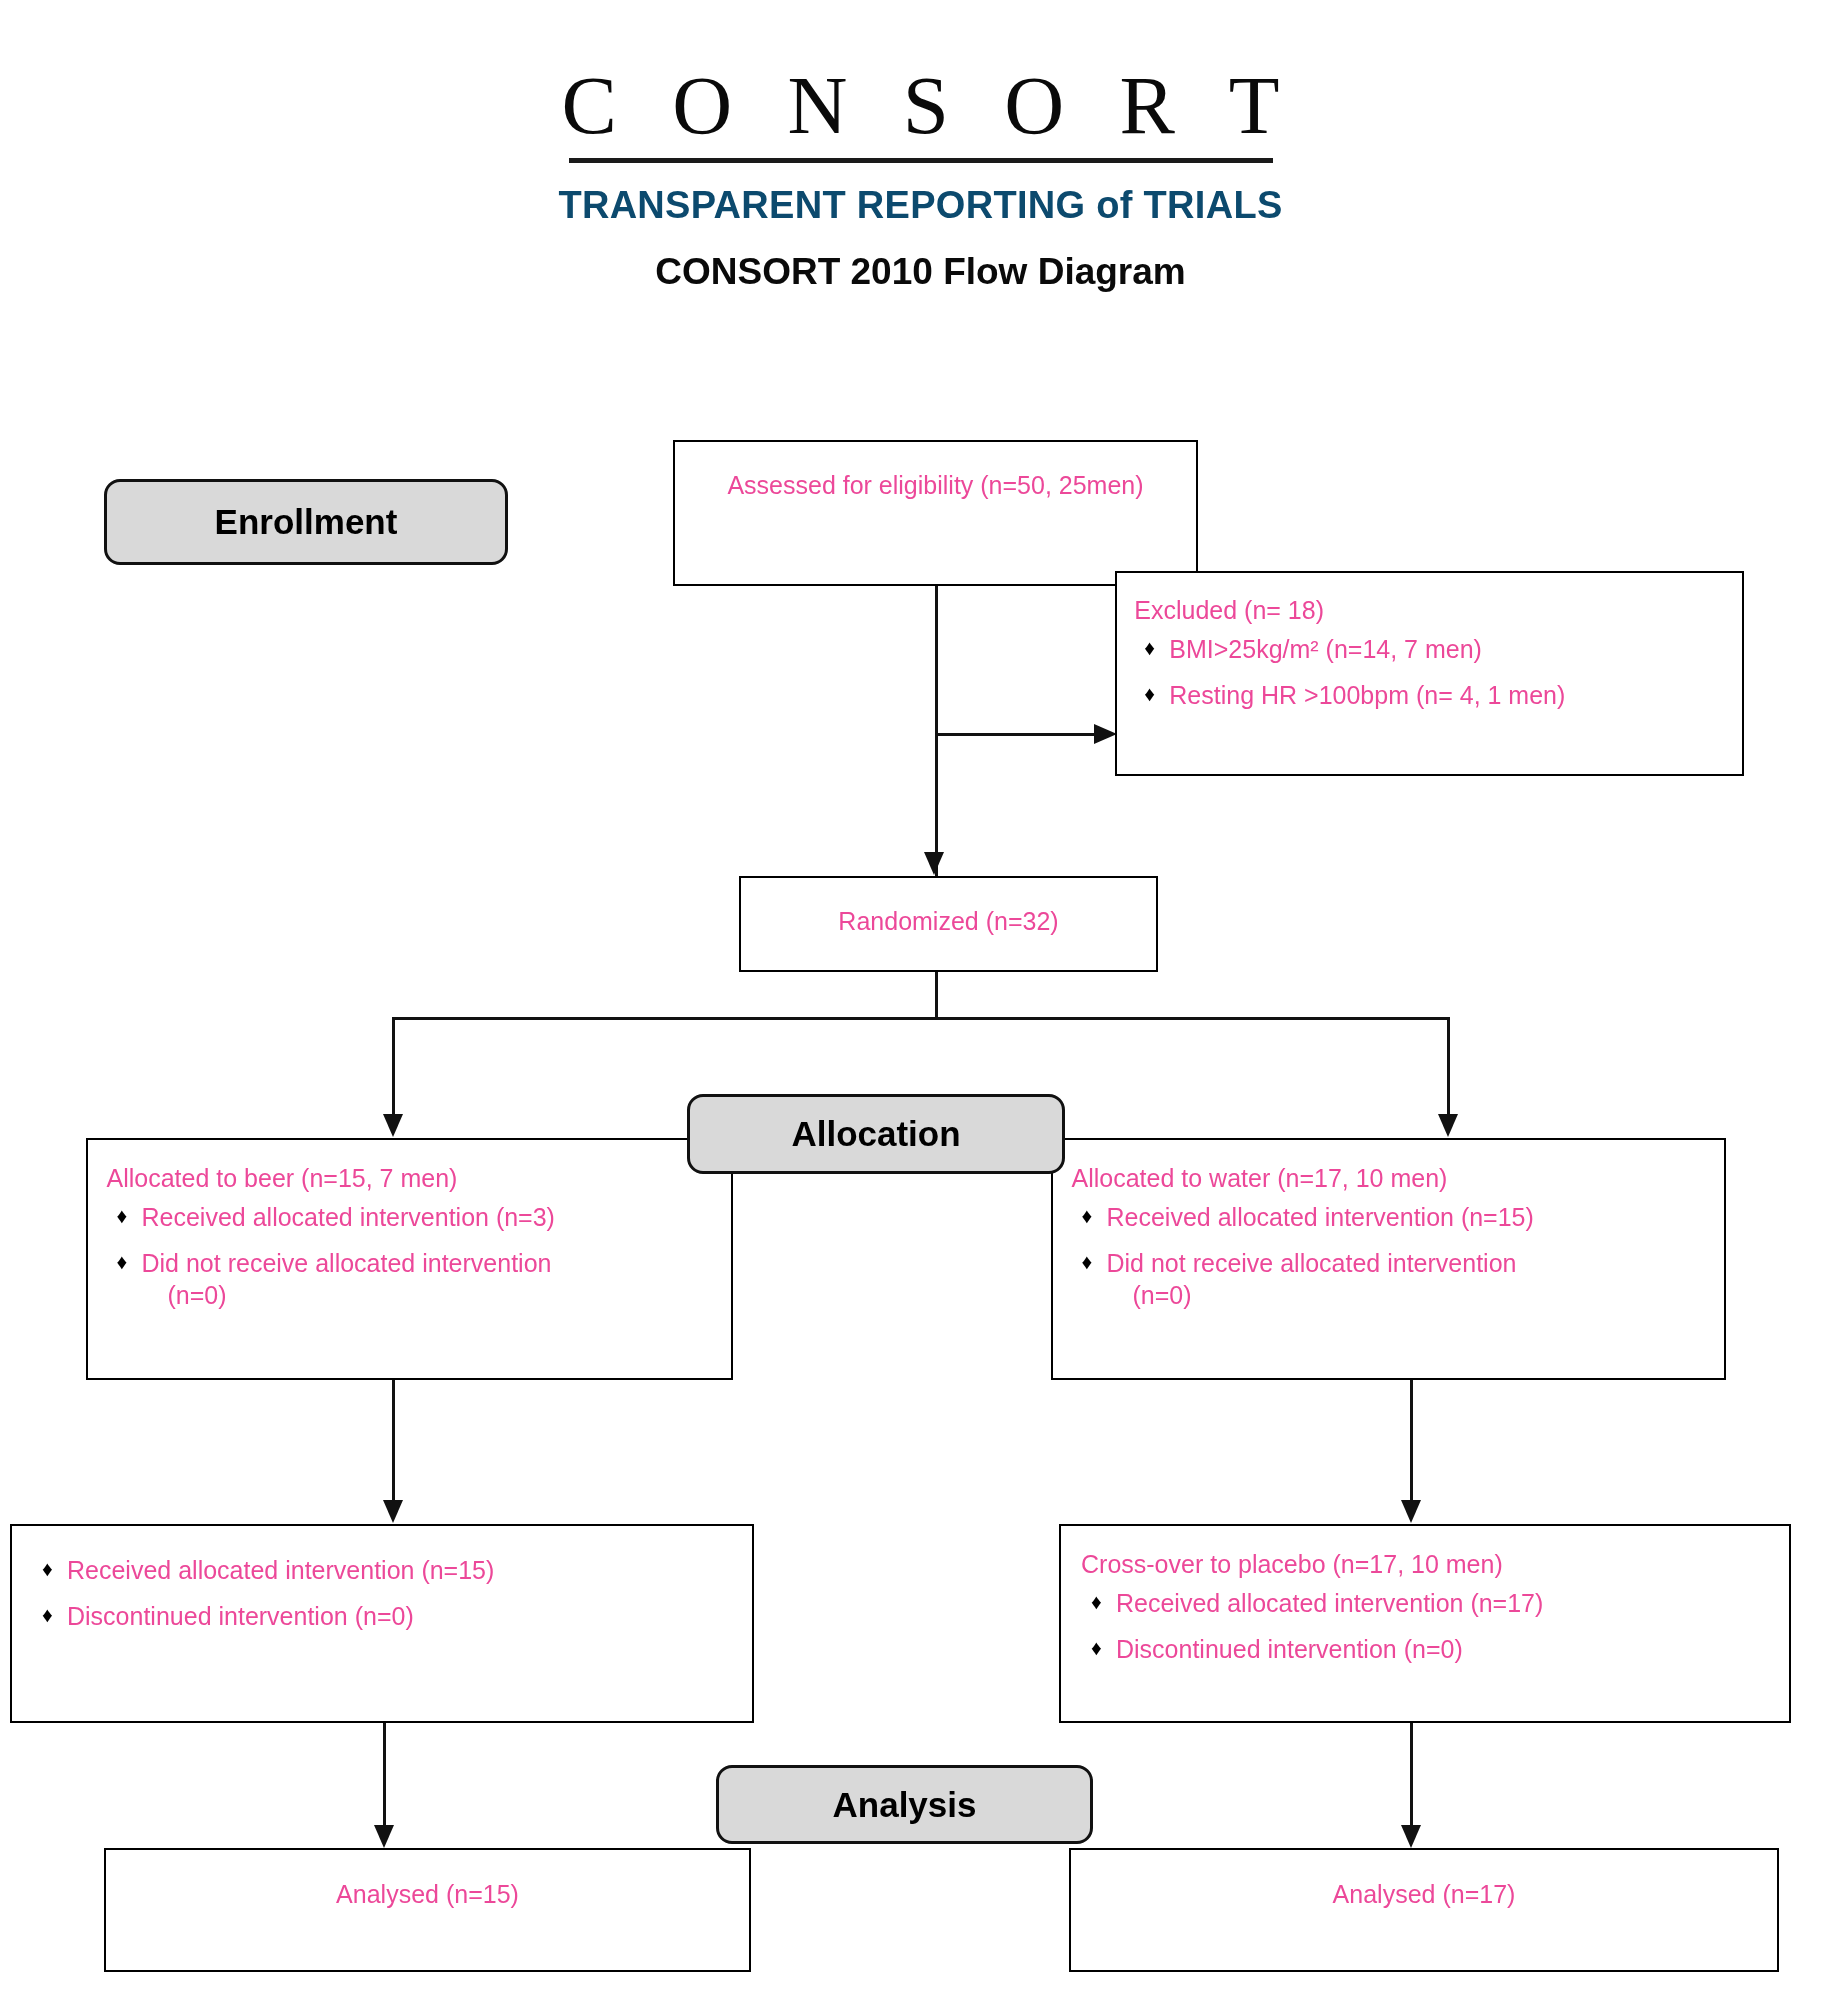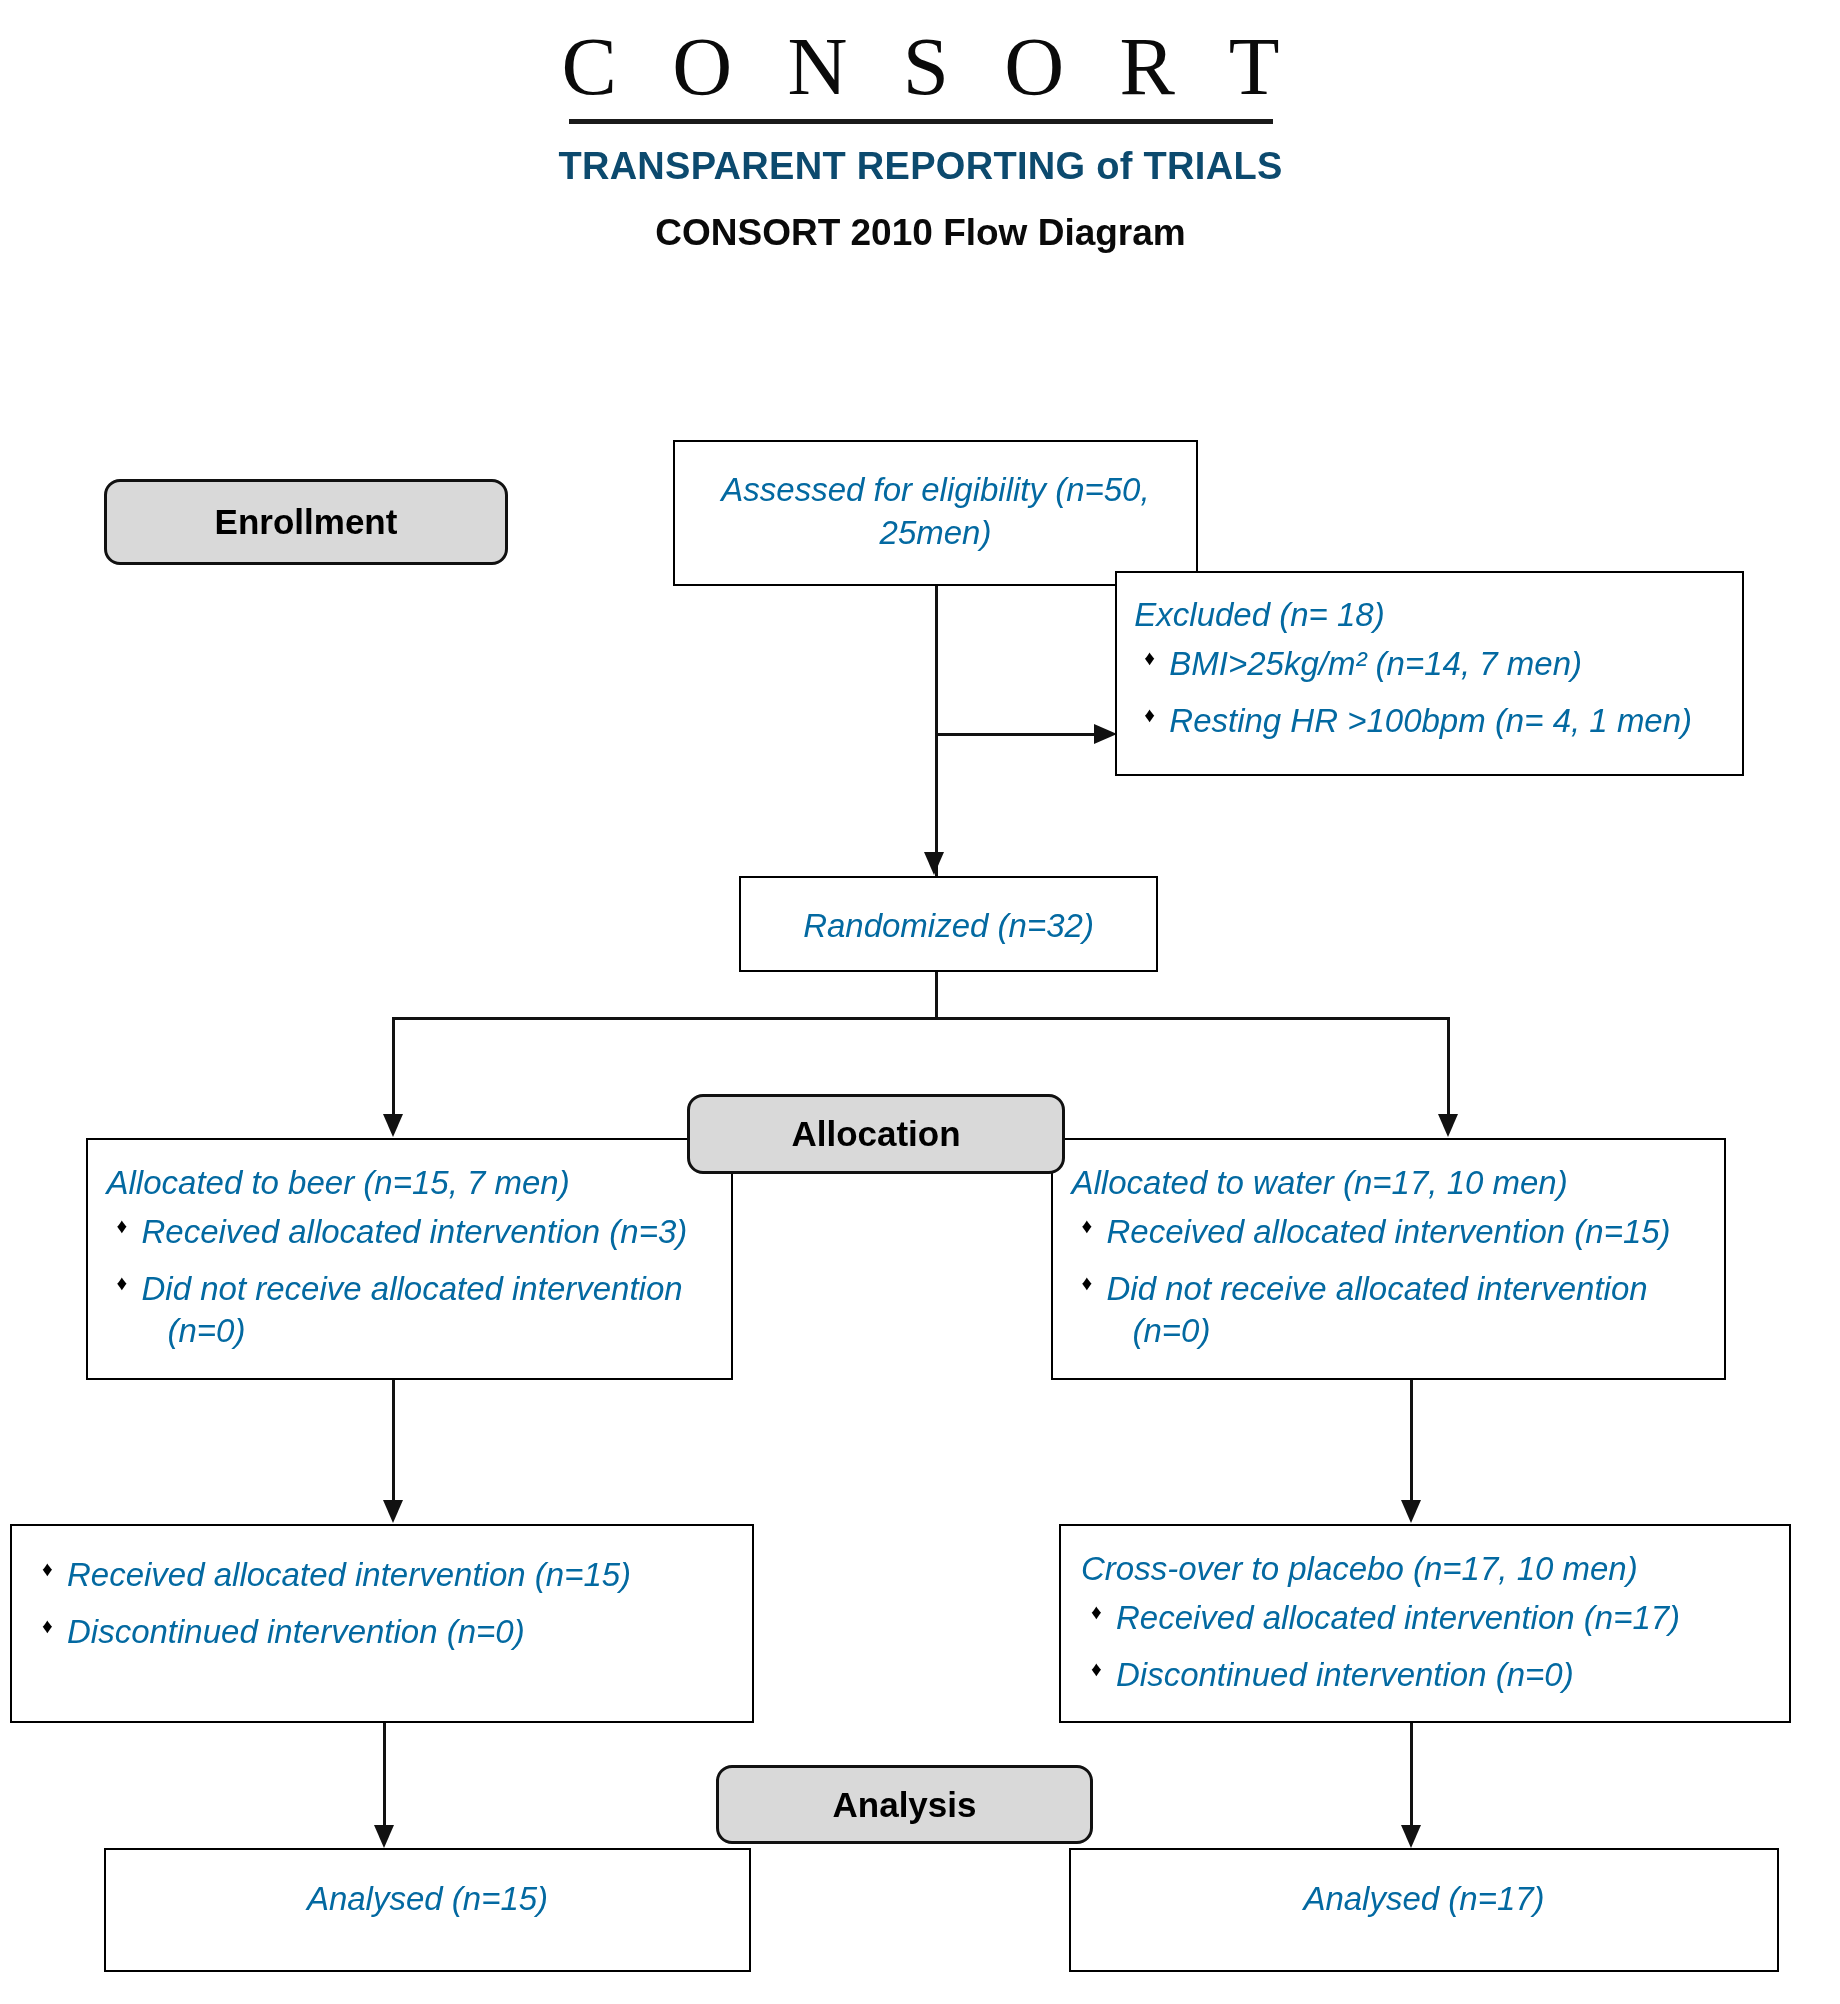--- a/index.html
+++ b/index.html
@@ -25,20 +25,21 @@
     text-align: center;
   }
   .consort-word {
     font-family: "Liberation Serif", serif;
     font-size: 83px;
     letter-spacing: 17.3px;
     color: #0a0a0a;
     line-height: 1.0;
     font-weight: 400;
     padding-left: 17.3px;
+    margin-top: 39px;
   }
   .consort-rule {
     width: 704px;
     height: 5px;
     background: #1a1a1a;
     margin: 11px auto 0 auto;
   }
   .consort-sub {
     font-family: Liberation Sans, sans-serif;
     font-weight: bold;
@@ -54,24 +55,23 @@
     color: #0a0a0a;
     margin-top: 23.5px;
   }
 
   
   .box {
     position: absolute;
     box-sizing: border-box;
     background: #ffffff;
     border: 2.5px solid #000000;
-    font-size: 33px;
-    color: #0369a1;
+    font-size: 25px;
+    color: #ec4899;
     line-height: 1.30;
-    font-style: italic;
   }
   .box .txt {
     display: block;
   }
   .box.center {
     text-align: center;
   }
   .box .lead {
     display: block;
     padding: 0;

